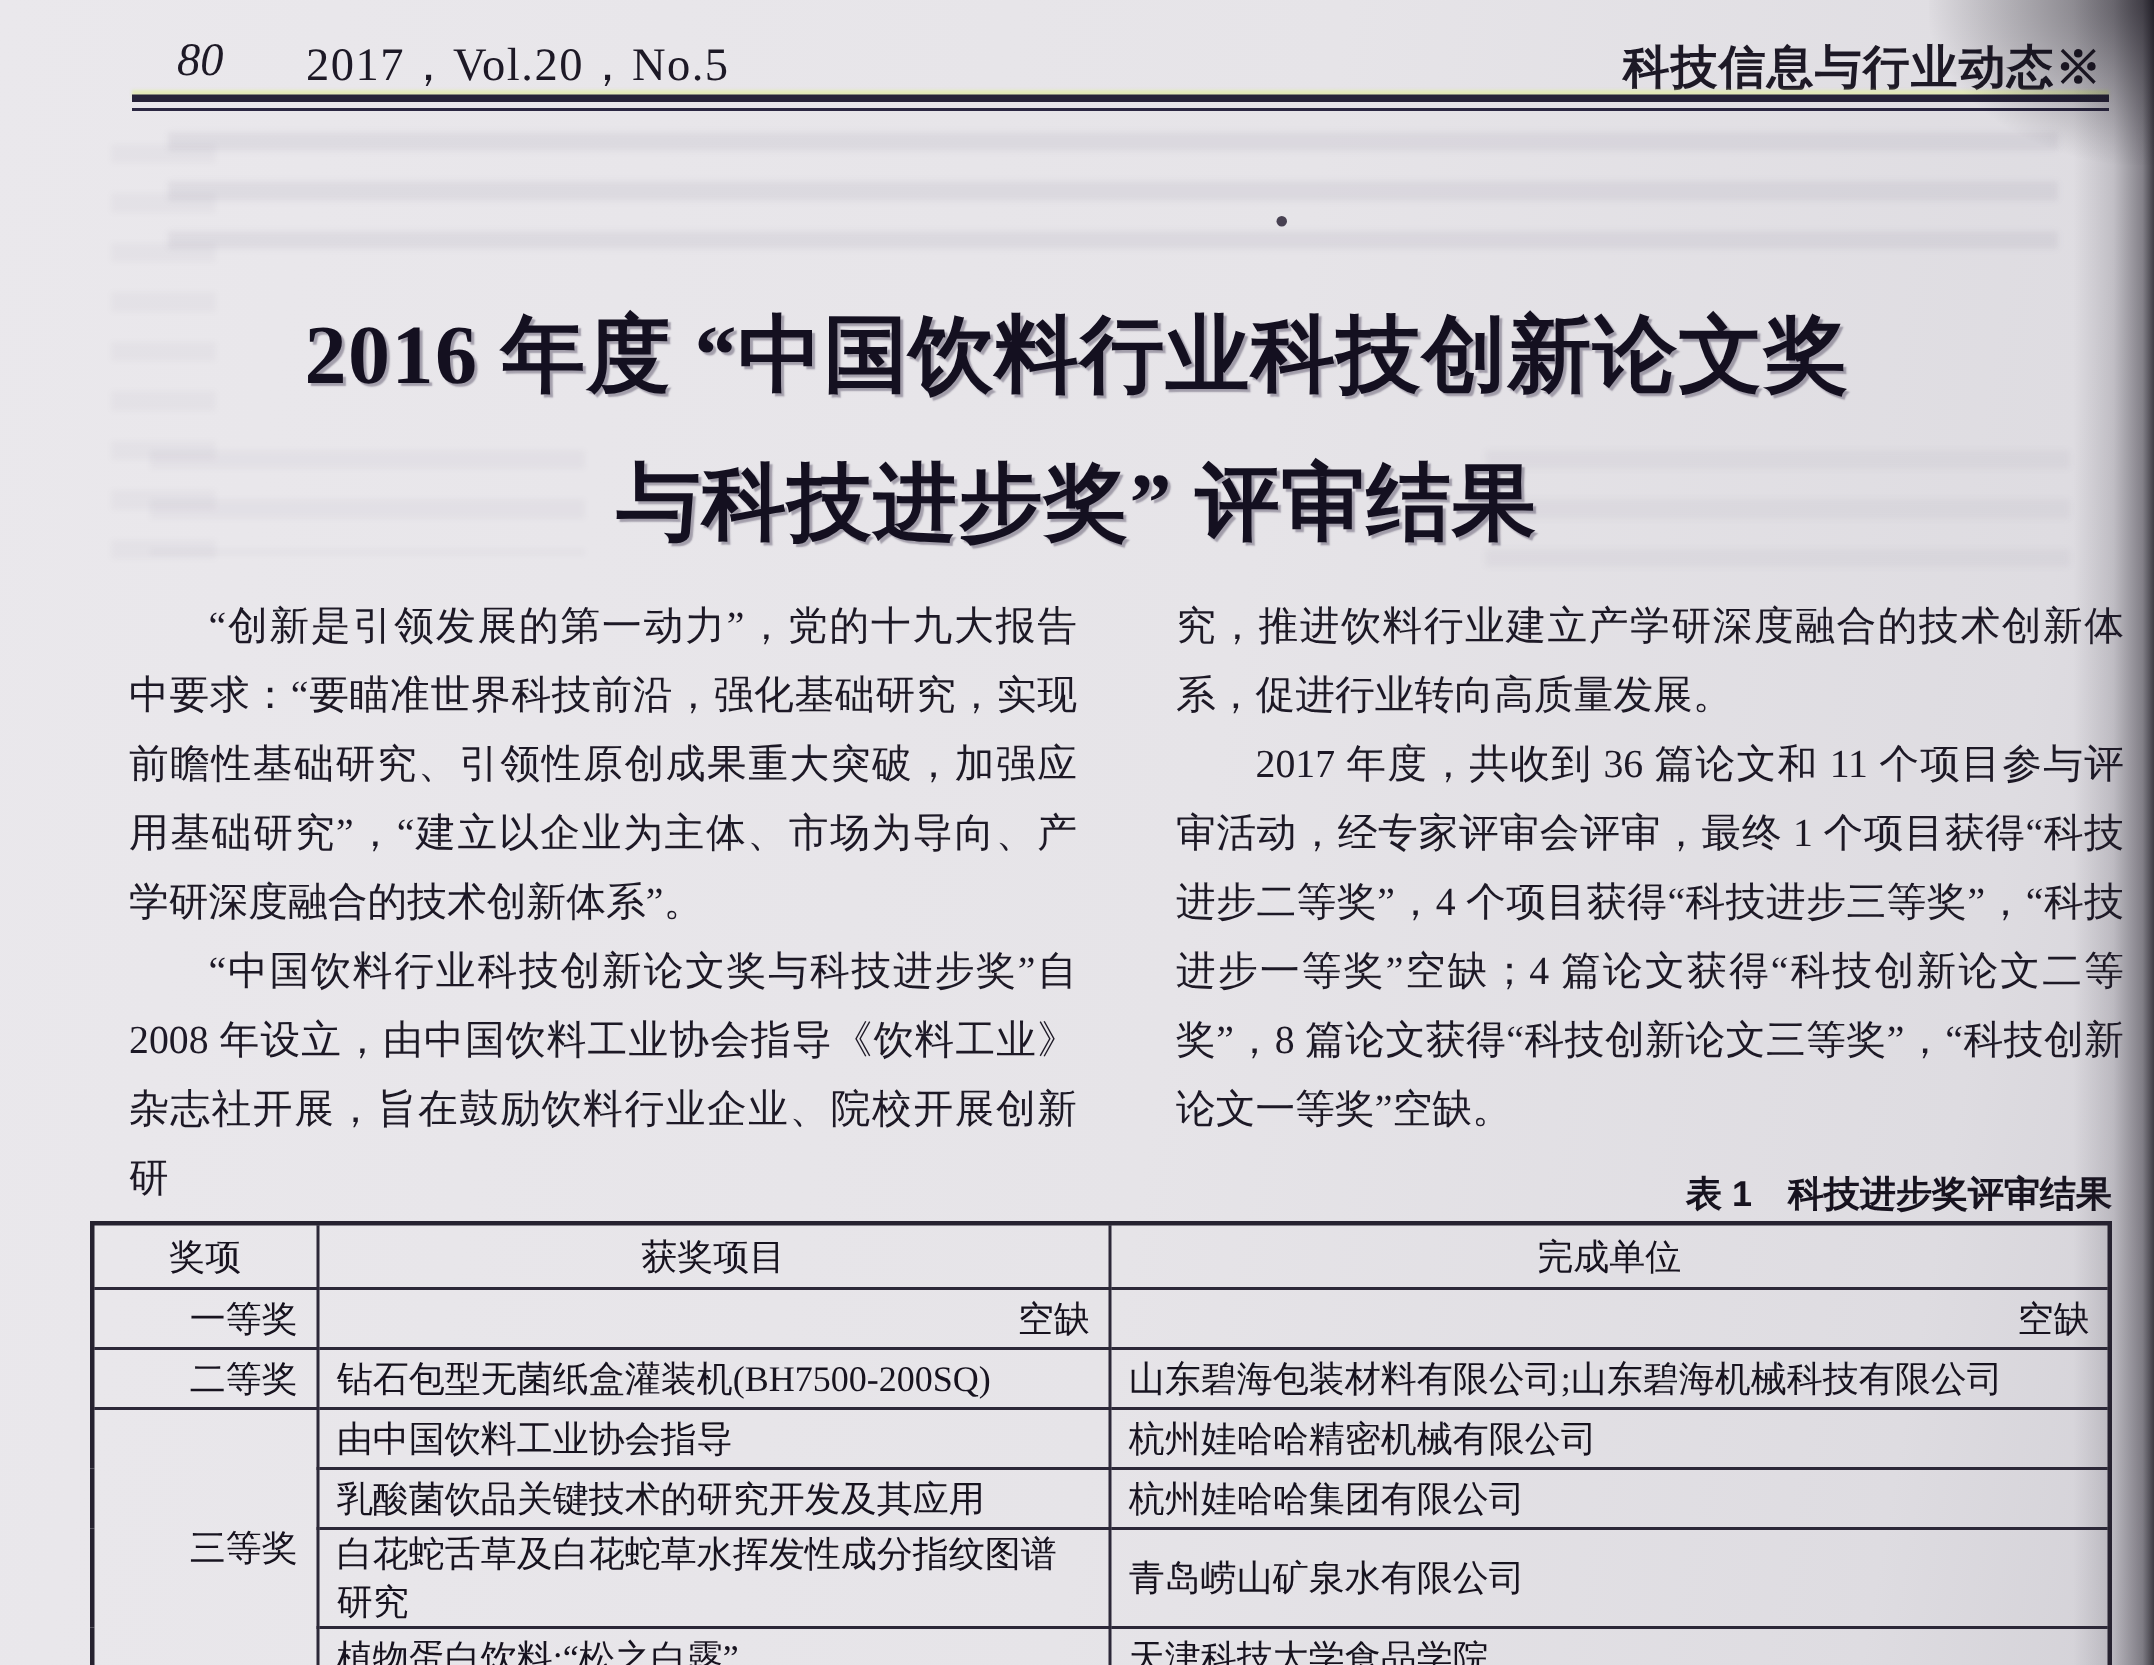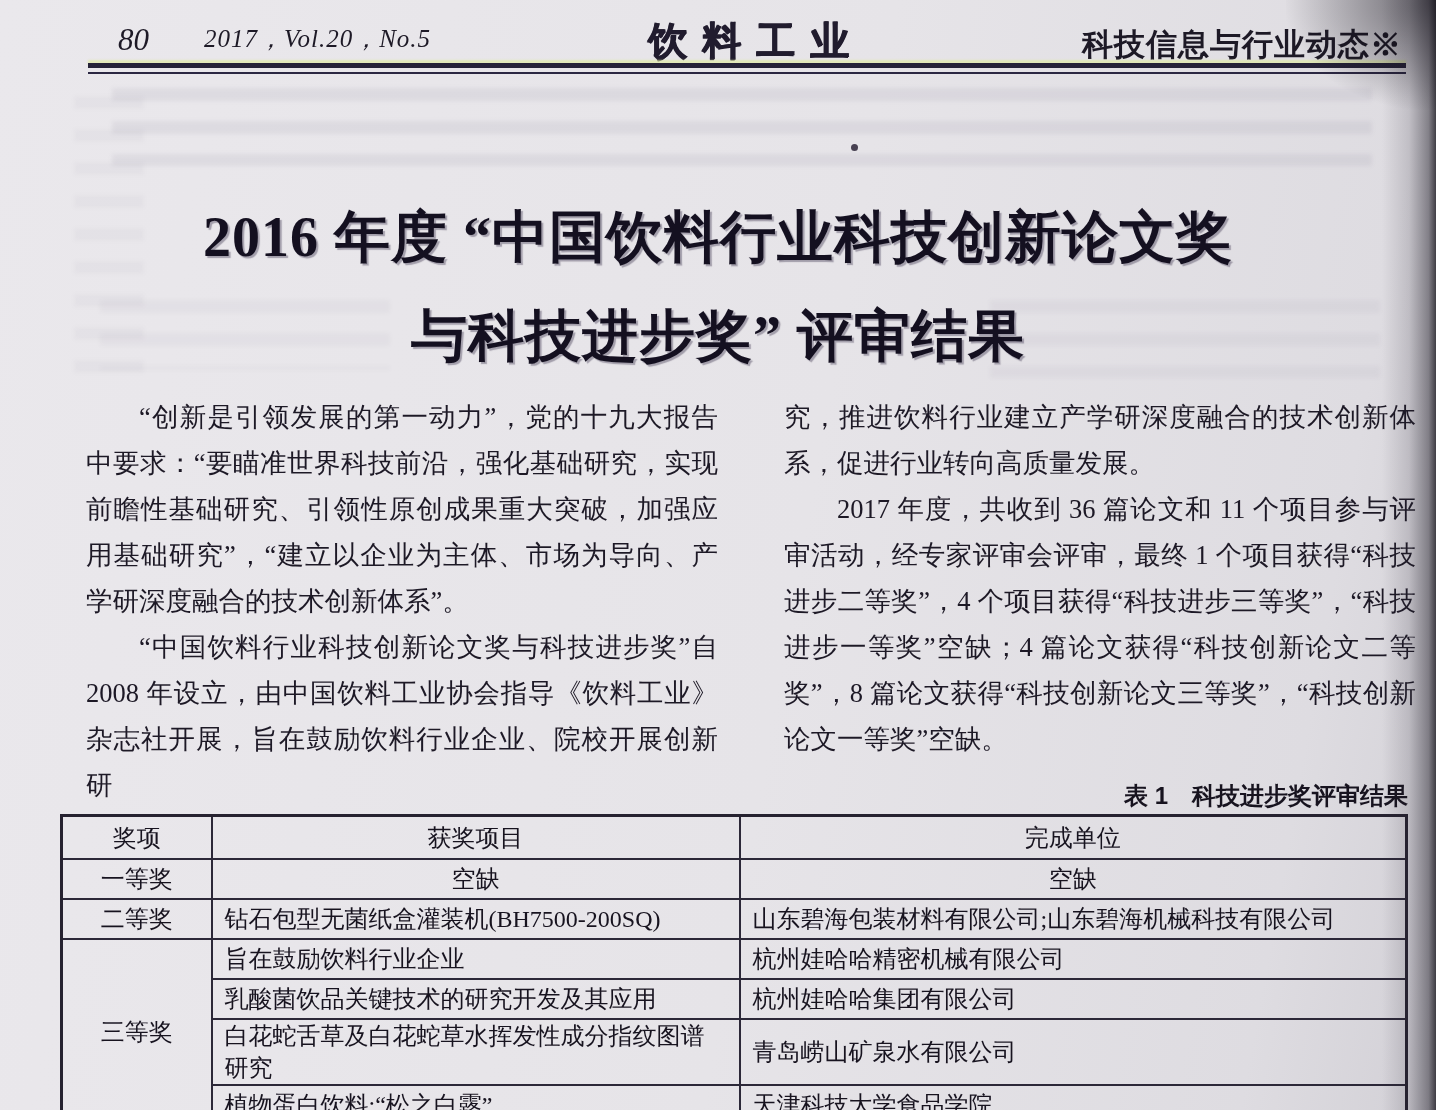--- a/index.html
+++ b/index.html
@@ -41,21 +41,21 @@
     background: #2b2537; opacity: .85;
   }
   
   .runhead { position: absolute; top: 12px; left: 0; width: 100%; height: 50px; text-align: center; }
   .pageno {
     position: absolute; left: 118px; top: 10px;
     font-style: italic; font-size: 31px;
   }
   .issue {
     position: absolute; left: 204px; top: 10px;
-    font-style: italic; font-size: 25px; letter-spacing: 1px;
+    font-size: 31px; letter-spacing: 1px;
   }
   .journal {
     position: absolute; left: 648px; top: 2px;
     font-family: "Liberation Sans", sans-serif;
     font-weight: 900; font-size: 39px; letter-spacing: 15px;
     color: #211c2e;
     text-shadow: 1px 0 0 #211c2e, 0 1px 0 #211c2e;
   }
   .section {
     position: absolute; right: 34px; top: 12px;
@@ -105,37 +105,36 @@
     font-size: 24px; color: #17131f;
     border: 3px solid #262230;
   }
   .results th, .results td {
     border: 2px solid #2c2838;
     padding: 0 12px;
     font-weight: 400;
   }
   .results th { height: 41px; }
   .results td { height: 38px; }
-  .results .center { text-align: center; }
+  .results .center { text-align: right; }
 </style>
 </head>
 <body>
 
 <div class="page">
 
   <div class="bleed bleed-1"></div>
   <div class="bleed bleed-2"></div>
   <div class="bleed bleed-3"></div>
   <div class="bleed bleed-4"></div>
   <div class="speck"></div>
 
   <div class="runhead">
     <span class="pageno">80</span>
     <span class="issue">2017，Vol.20，No.5</span>
-    <span class="journal">饮料工业</span>
     <span class="section">科技信息与行业动态※</span>
   </div>
   <div class="rule"></div>
 
   <h1 class="title">
     <span>2016 年度 “中国饮料行业科技创新论文奖</span>
     <span>与科技进步奖” 评审结果</span>
   </h1>
 
   <div class="columns">
@@ -170,21 +169,21 @@
         <td class="center">空缺</td>
         <td class="center">空缺</td>
       </tr>
       <tr>
         <td class="center">二等奖</td>
         <td>钻石包型无菌纸盒灌装机(BH7500-200SQ)</td>
         <td>山东碧海包装材料有限公司;山东碧海机械科技有限公司</td>
       </tr>
       <tr>
         <td class="center" rowspan="4">三等奖</td>
-        <td>旨在鼓励饮料行业企业</td>
+        <td>由中国饮料工业协会指导</td>
         <td>杭州娃哈哈精密机械有限公司</td>
       </tr>
       <tr>
         <td>乳酸菌饮品关键技术的研究开发及其应用</td>
         <td>杭州娃哈哈集团有限公司</td>
       </tr>
       <tr>
         <td>白花蛇舌草及白花蛇草水挥发性成分指纹图谱研究</td>
         <td>青岛崂山矿泉水有限公司</td>
       </tr>

